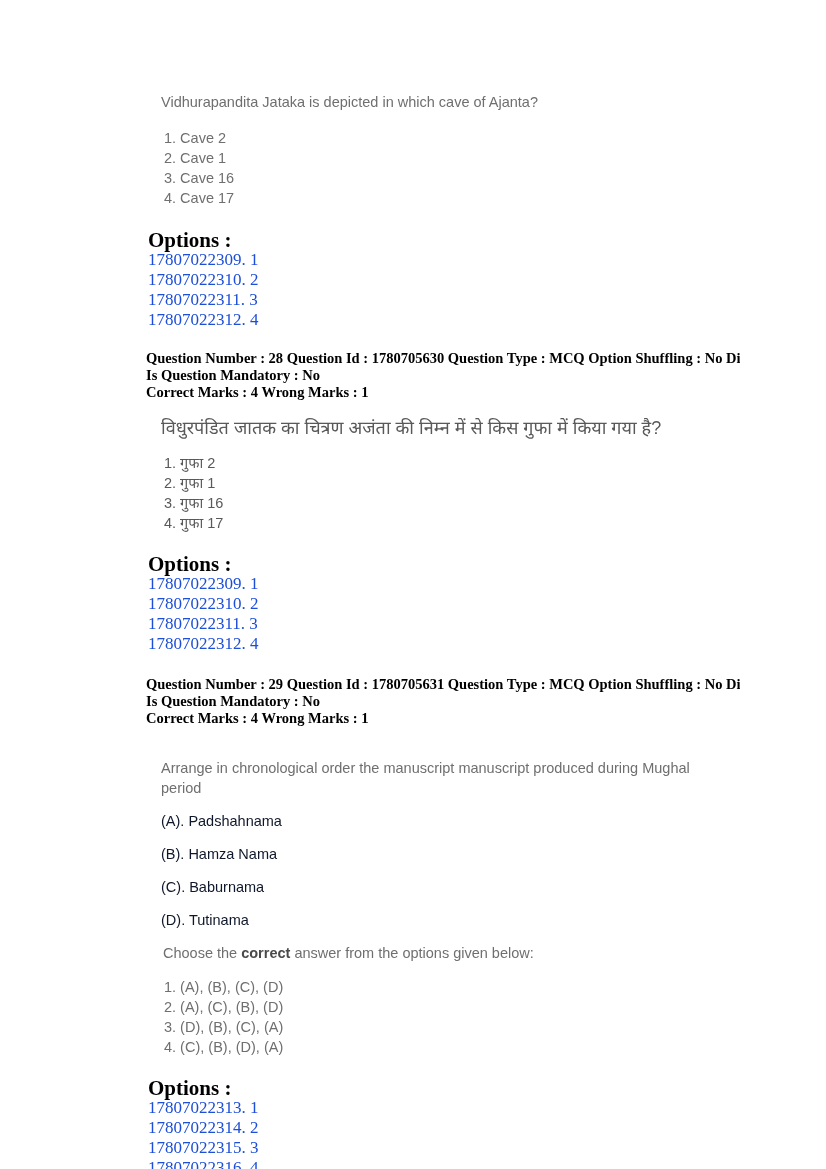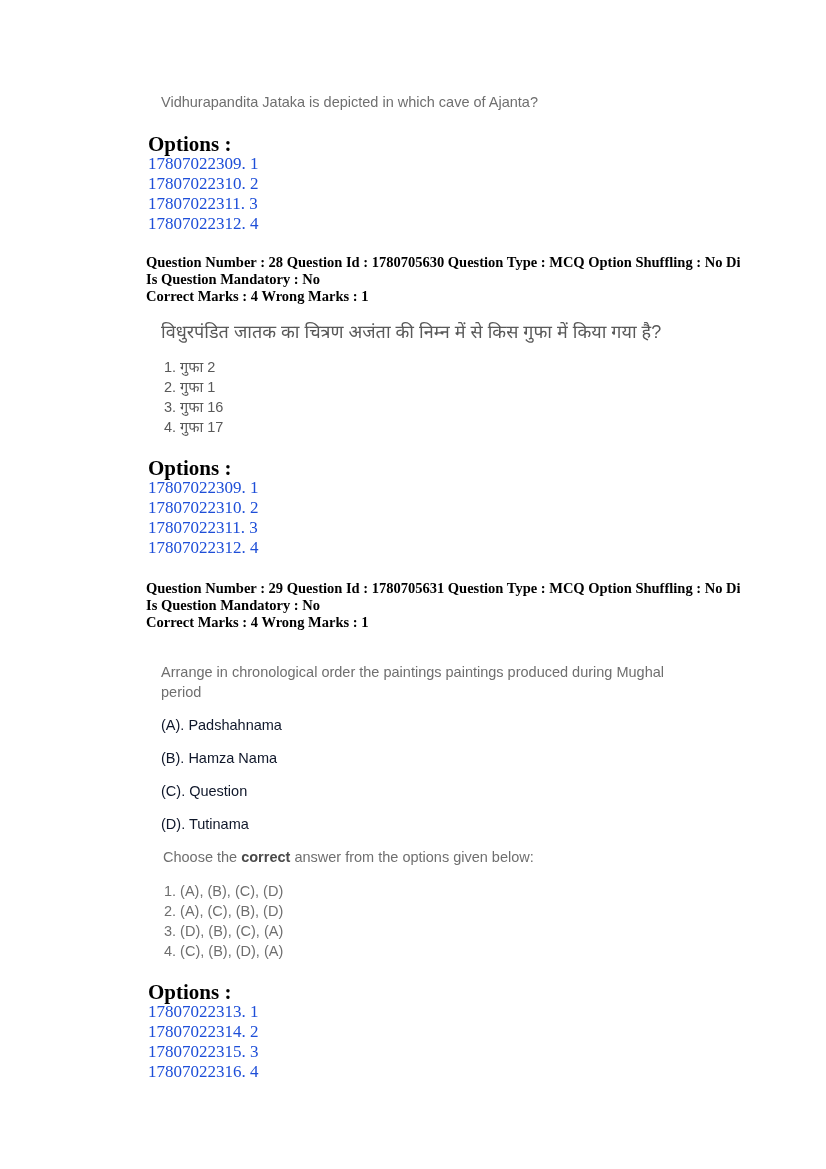--- a/index.html
+++ b/index.html
@@ -91,20 +91,26 @@
   .mt-num-choices { margin-top: 14px; }
   .mt-opts-3      { margin-top: 22px; }
 </style>
 </head>
 <body>
 
 <div class="page">
 
   <section>
     <p class="qtext">Vidhurapandita Jataka is depicted in which cave of Ajanta?</p>
+    <div class="choices mt-q-choices">
+      <p class="choice">1. Cave 2</p>
+      <p class="choice">2. Cave 1</p>
+      <p class="choice">3. Cave 16</p>
+      <p class="choice">4. Cave 17</p>
+    </div>
     <p class="opts-heading mt-opts-1">Options :</p>
     <div>
       <p class="opt-id">17807022309. 1</p>
       <p class="opt-id">17807022310. 2</p>
       <p class="opt-id">17807022311. 3</p>
       <p class="opt-id">17807022312. 4</p>
     </div>
   </section>
 
   <section>
@@ -128,25 +134,25 @@
       <p class="opt-id">17807022312. 4</p>
     </div>
   </section>
 
   <section>
     <div class="mt-meta-29">
       <p class="meta nowrap">Question Number : 29 Question Id : 1780705631 Question Type : MCQ Option Shuffling : No Display Question Number : Yes</p>
       <p class="meta">Is Question Mandatory : No</p>
       <p class="meta">Correct Marks : 4 Wrong Marks : 1</p>
     </div>
-    <p class="qtext mt-q29">Arrange in chronological order the paintings paintings produced during Mughal period</p>
+    <p class="qtext mt-q29">Arrange in chronological order the manuscript manuscript produced during Mughal period</p>
     <div>
       <p class="list-item">(A). Padshahnama</p>
       <p class="list-item">(B). Hamza Nama</p>
-      <p class="list-item">(C). Question</p>
+      <p class="list-item">(C). Baburnama</p>
       <p class="list-item">(D). Tutinama</p>
     </div>
     <p class="choose-line"><span>Choose the </span><span class="bold-word">correct</span><span> answer from the options given below:</span></p>
     <div class="choices mt-num-choices">
       <p class="choice">1. (A), (B), (C), (D)</p>
       <p class="choice">2. (A), (C), (B), (D)</p>
       <p class="choice">3. (D), (B), (C), (A)</p>
       <p class="choice">4. (C), (B), (D), (A)</p>
     </div>
     <p class="opts-heading mt-opts-3">Options :</p>

